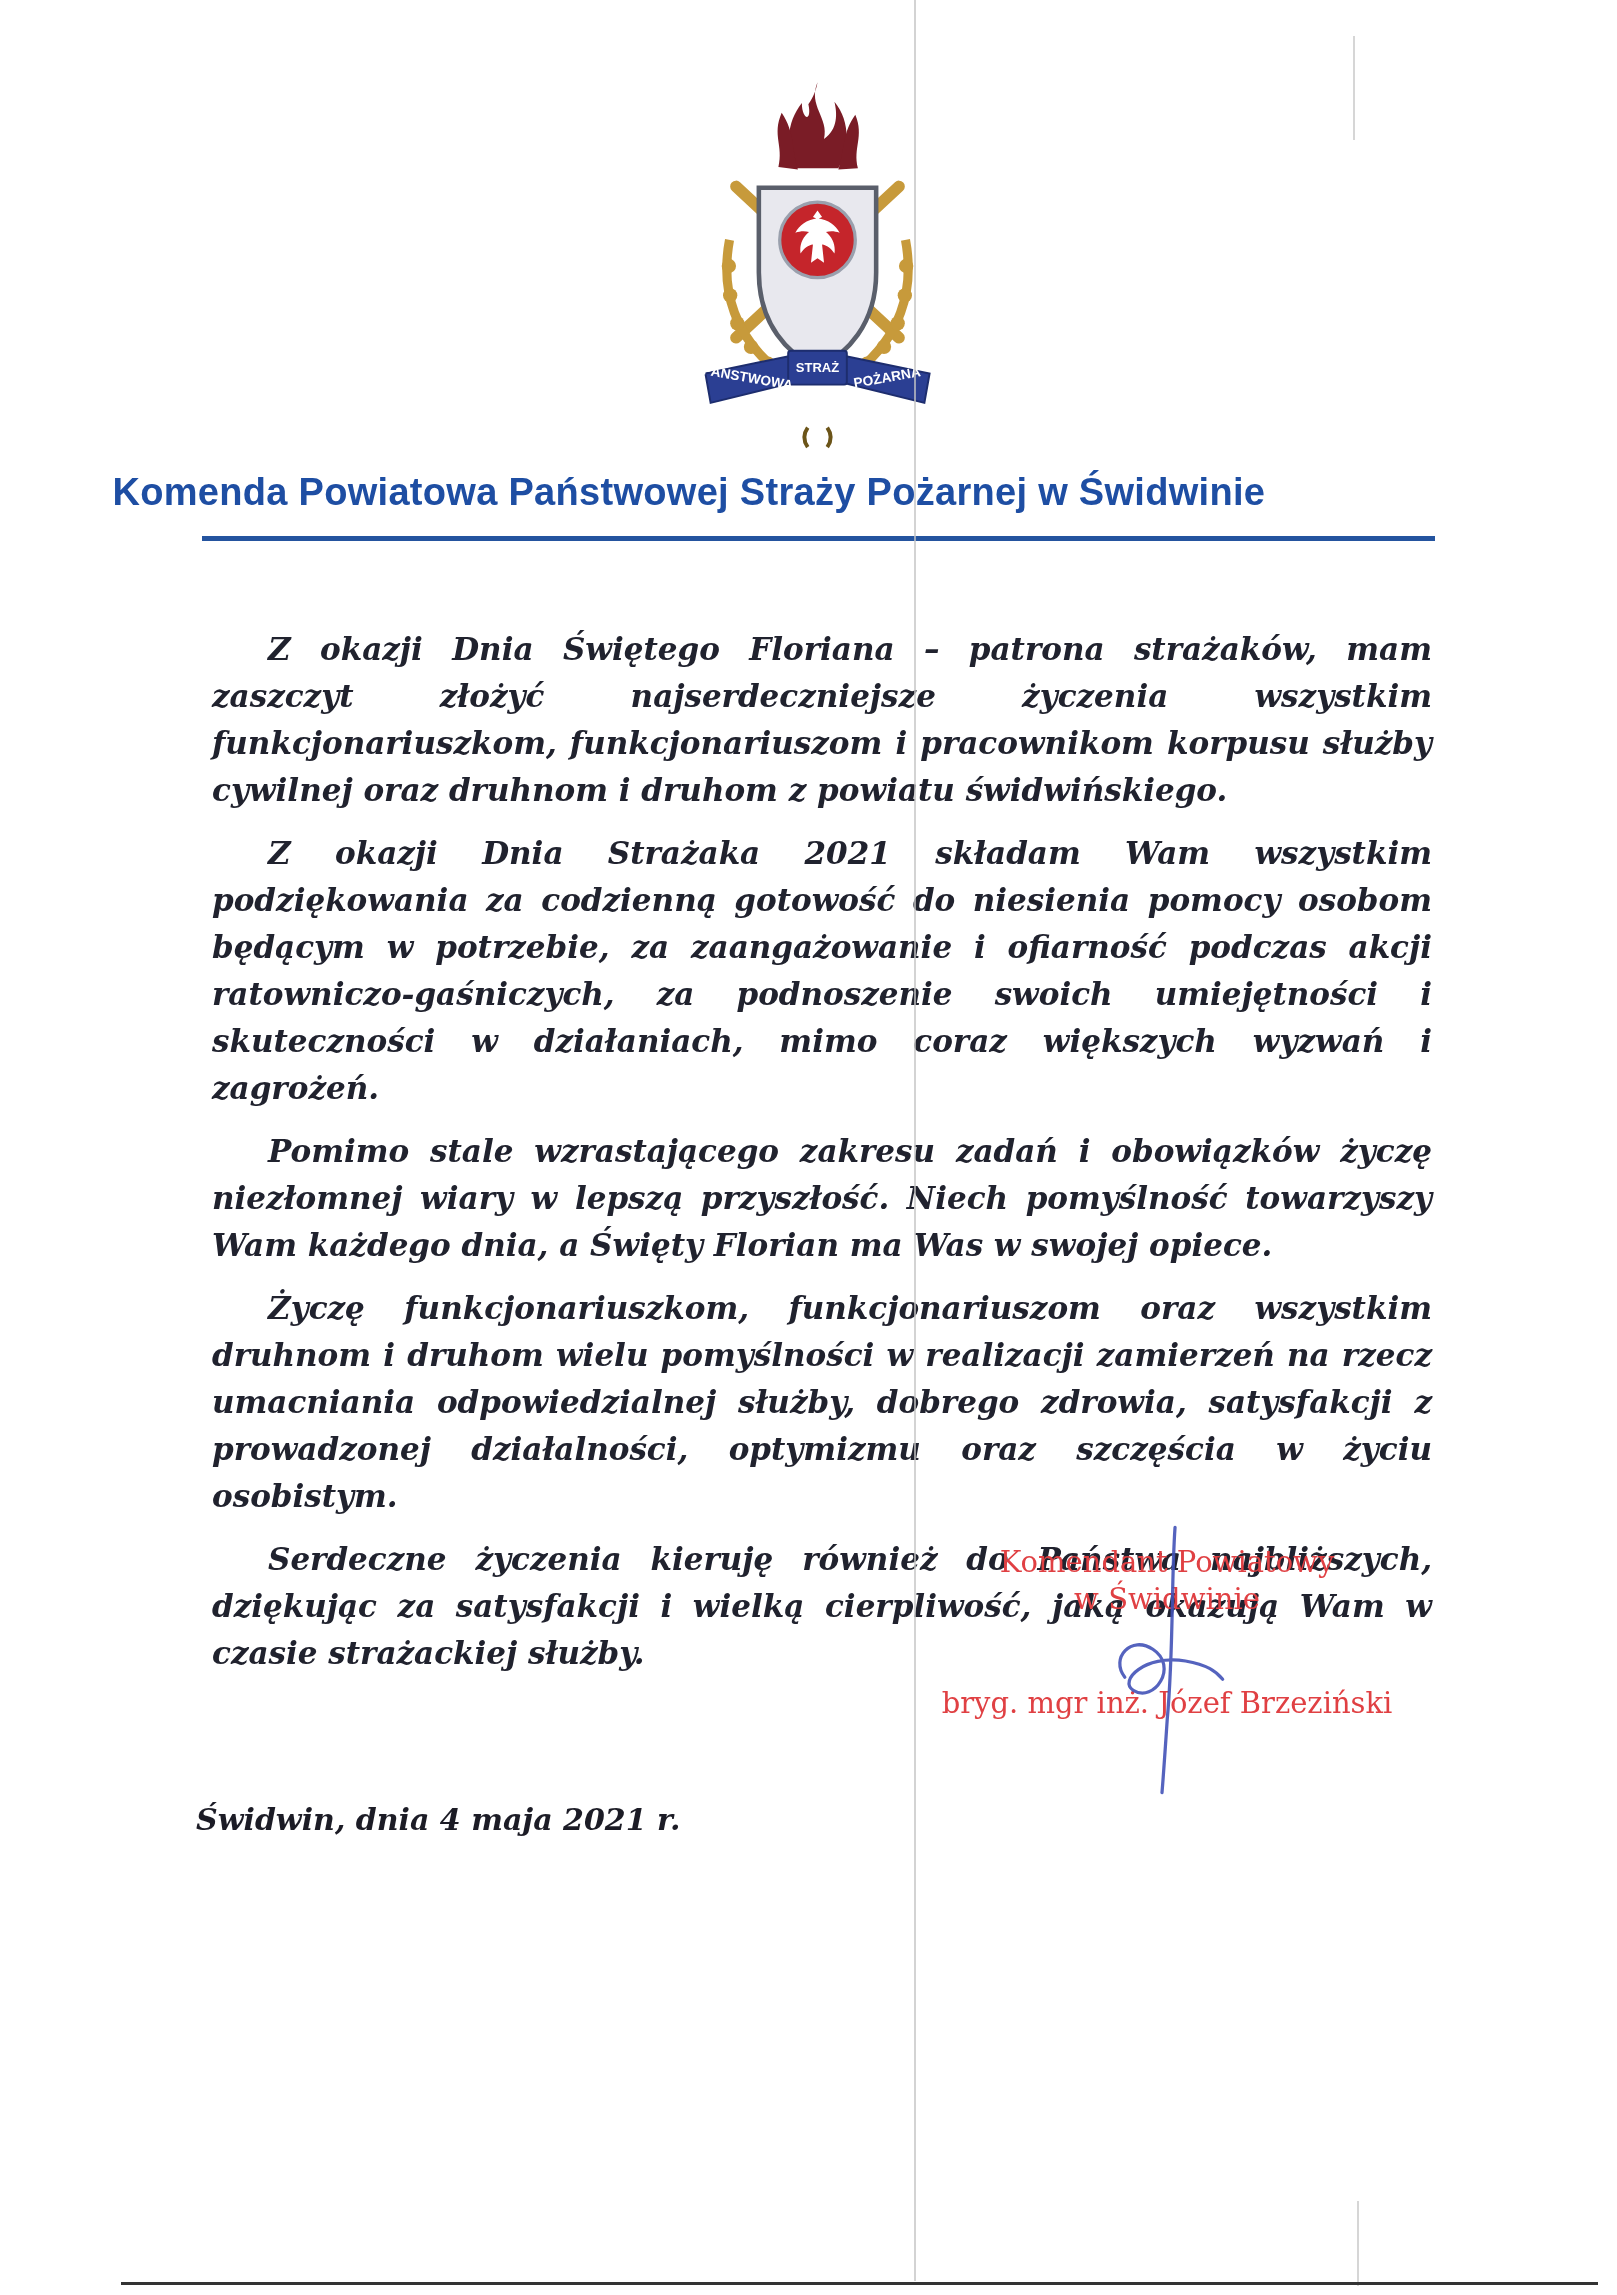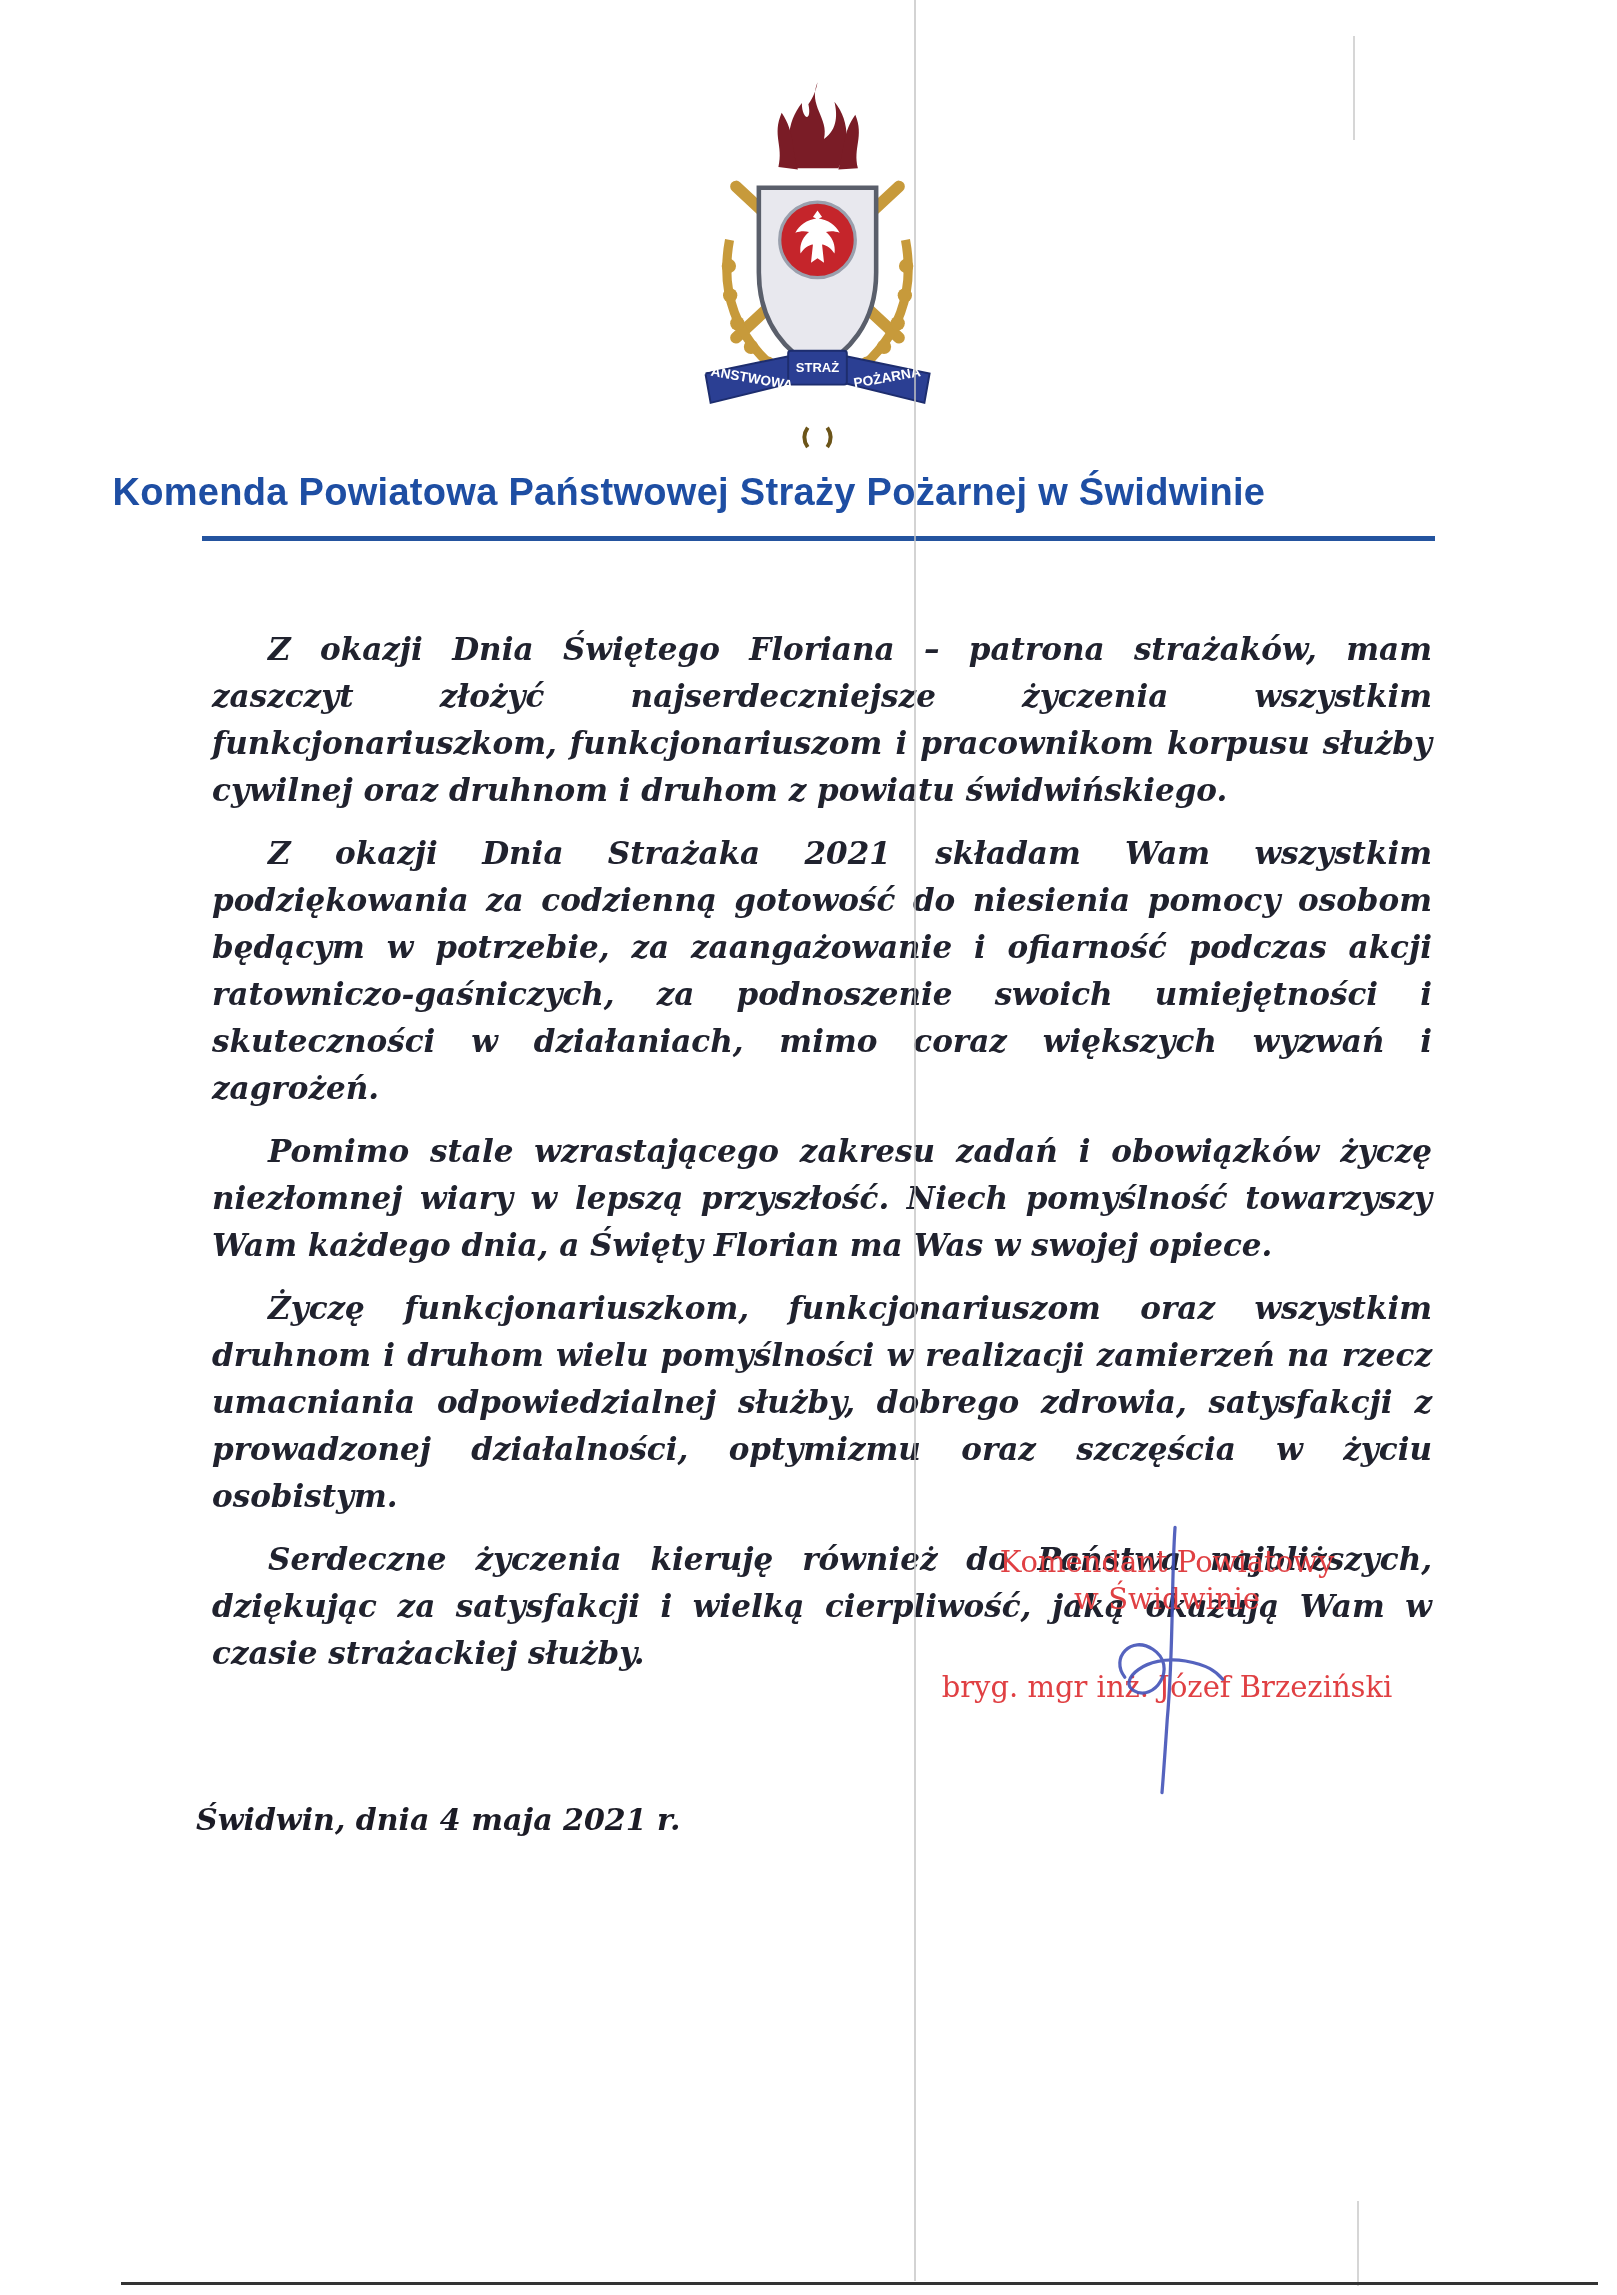--- a/index.html
+++ b/index.html
@@ -38,21 +38,21 @@
   }
   .letter-body p { margin:16px; text-indent:56px; }
 
   
   .signature-block {
     position:absolute; left:906px; top:1544px; width:522px;
     text-align:center; color:#e04043;
     font-family:"DejaVu Serif", serif; font-style:normal; font-weight:normal;
     font-size:29px; line-height:37px; z-index:3;
   }
-  .signature-name { margin-top:51px; }
+  .signature-name { margin-top:67px; }
   .handwriting {
     position:absolute; left:196px; top:-19.6px; width:150px; height:274px; z-index:4;
     pointer-events:none;
   }
 
   
   .date-line {
     position:absolute; left:196px; top:1802px; width:1252px;
     text-align:left; color:#1c1c26;
     font-family:"DejaVu Serif", serif; font-weight:bold; font-style:italic;

